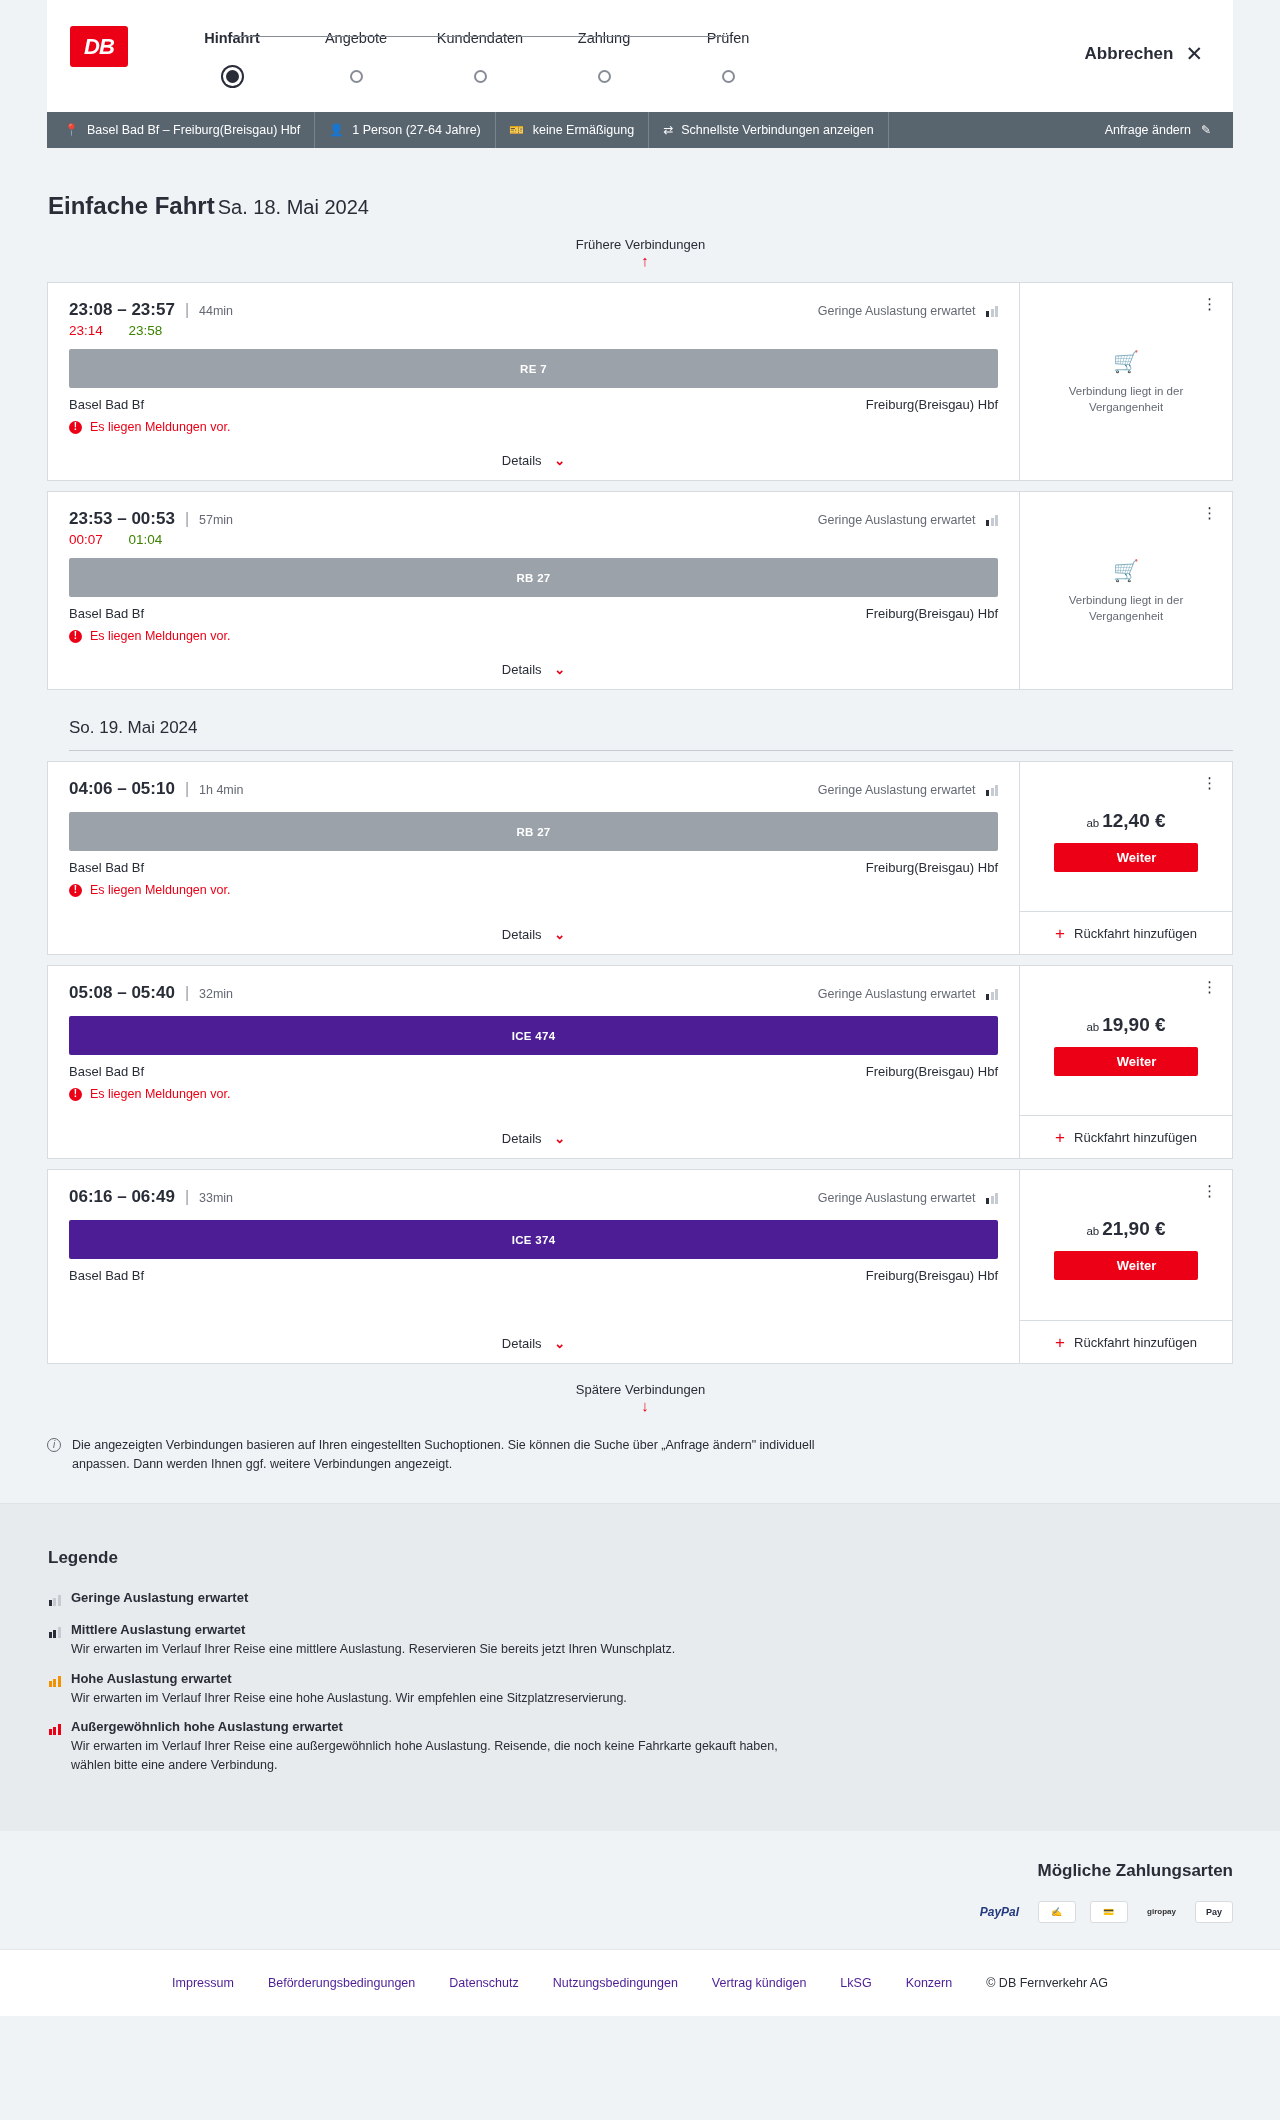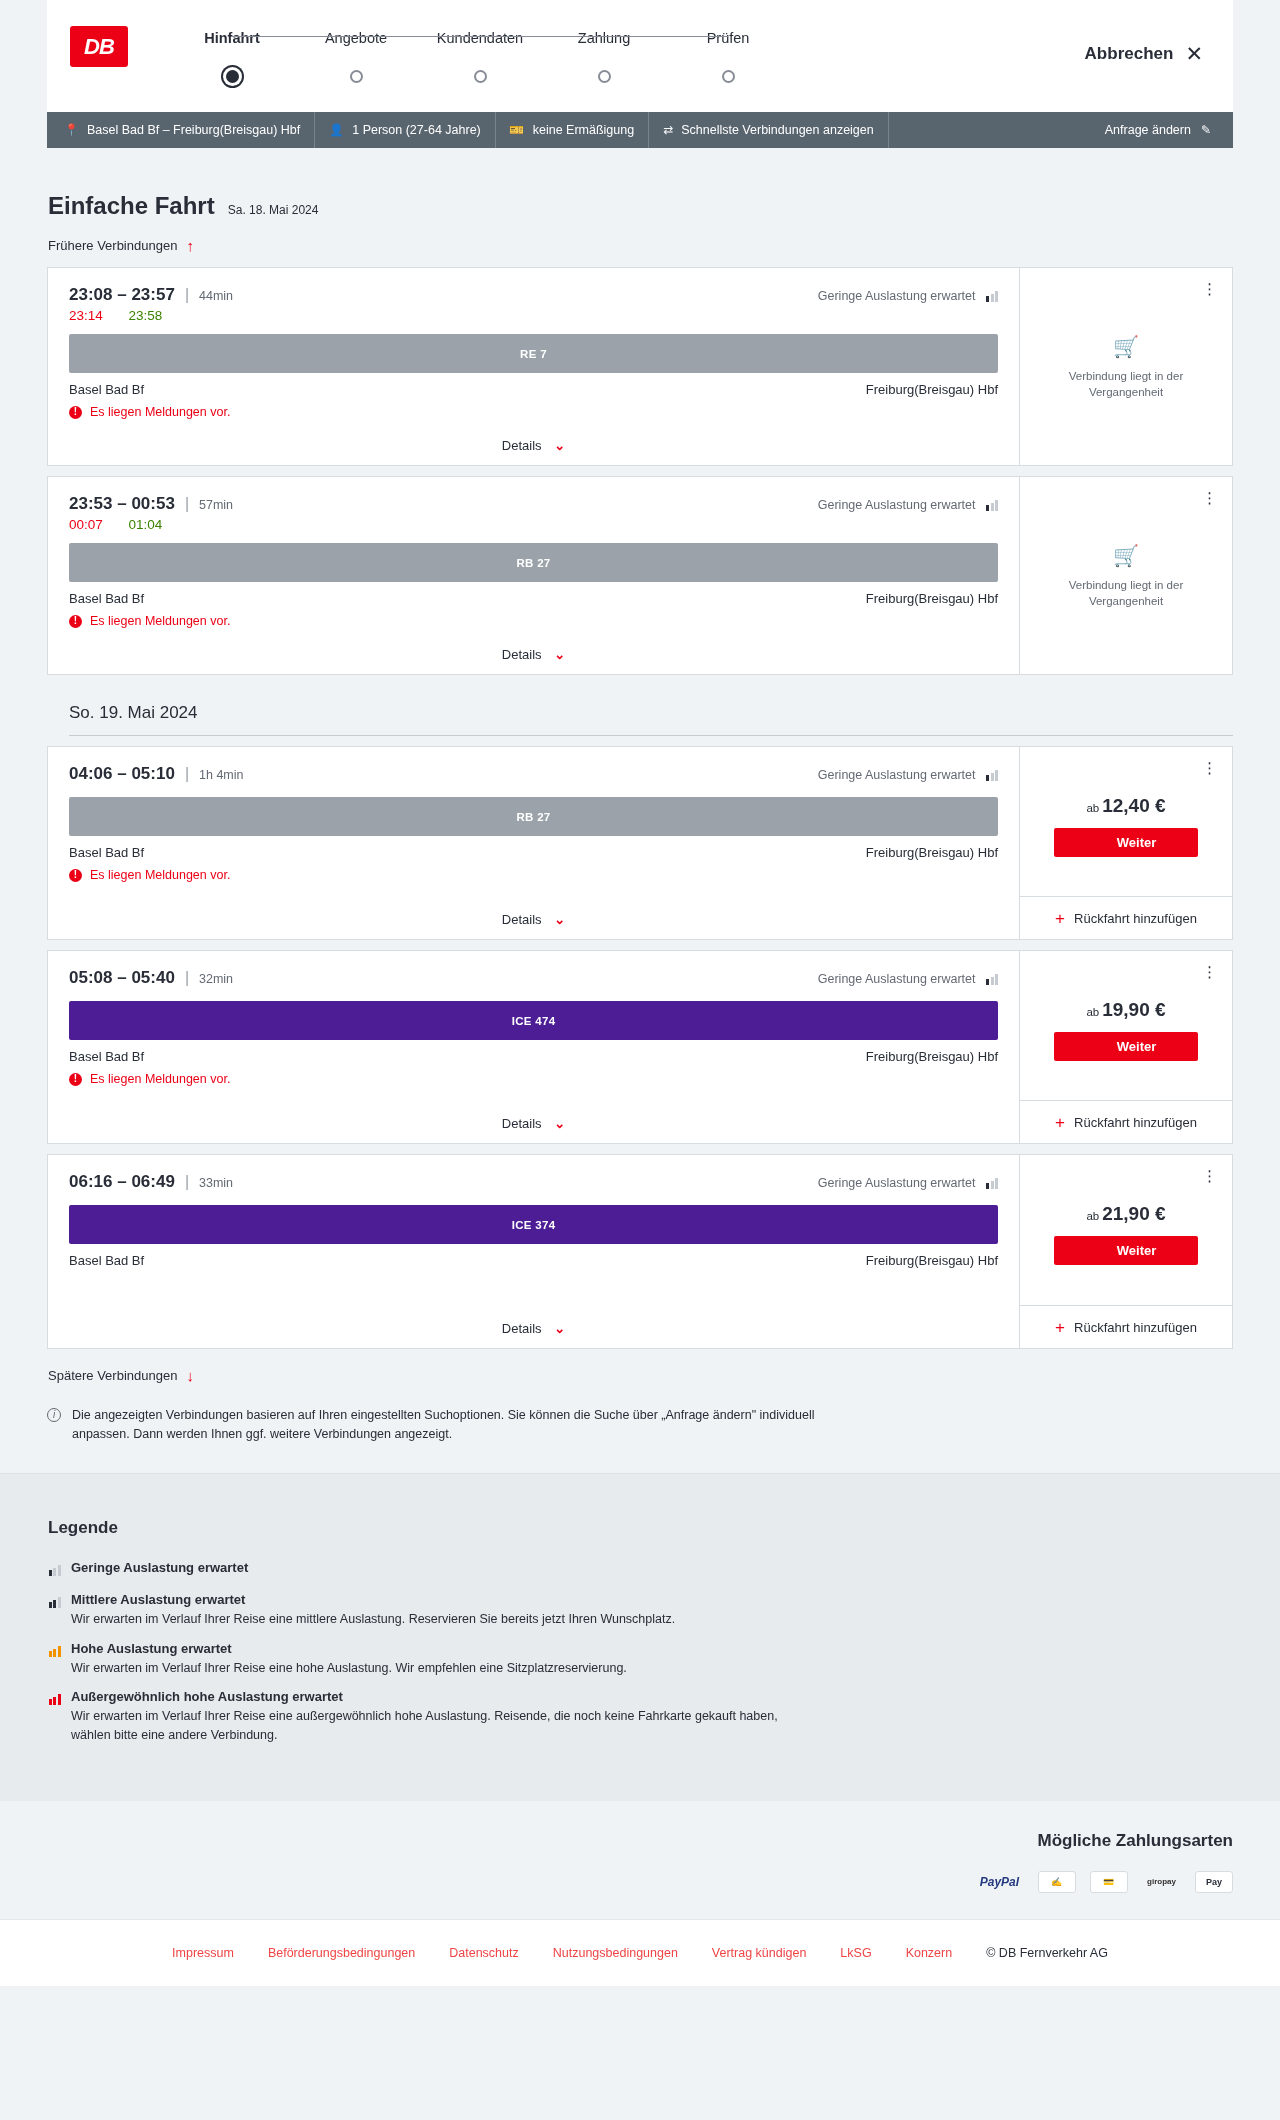--- a/index.html
+++ b/index.html
@@ -108,26 +108,27 @@
   }
   .qb-change .pencil { margin-left: 10px; font-size: 12px; }
 
   
   .content { padding: 0 47px; background: #f0f3f5; padding-bottom: 28px; }
   .title-row {
     display: flex; align-items: baseline;
     padding: 44px 0 0 1px;
   }
   .title-main { font-size: 24px; font-weight: bold; }
-  .title-date { font-size: 12px; margin-left: 13px; }
+  .title-date { font-size: 20px; margin-left: 3px; }
   .earlier, .later {
     display: flex; align-items: center;
     font-size: 13px;
     margin: 17px 0 13px 1px;
     cursor: pointer;
+    flex-direction: column;
   }
   .earlier .arr, .later .arr { margin-left: 9px; color: #ec0016; font-size: 15px; }
   .later { margin-top: 18px; }
 
   
   .conn {
     display: flex;
     background: #fff;
     border: 1px solid #d7dce1;
     margin-bottom: 10px;
@@ -328,21 +329,21 @@
 
   
   .footer {
     background: #fff;
     padding: 26px 47px;
     display: flex; justify-content: center;
     gap: 34px;
     font-size: 12.5px;
     border-top: 1px solid #e3e7ea;
   }
-  .footer a { color: #ef4444; text-decoration: none; cursor: pointer; }
+  .footer a { color: #4c1d95; text-decoration: none; cursor: pointer; }
   .footer .copy { color: #282d37; }
 </style>
 </head>
 <body>
 
 <div class="page">
 
   <div class="header">
     <div class="db-logo">DB</div>
     <div class="steps">

